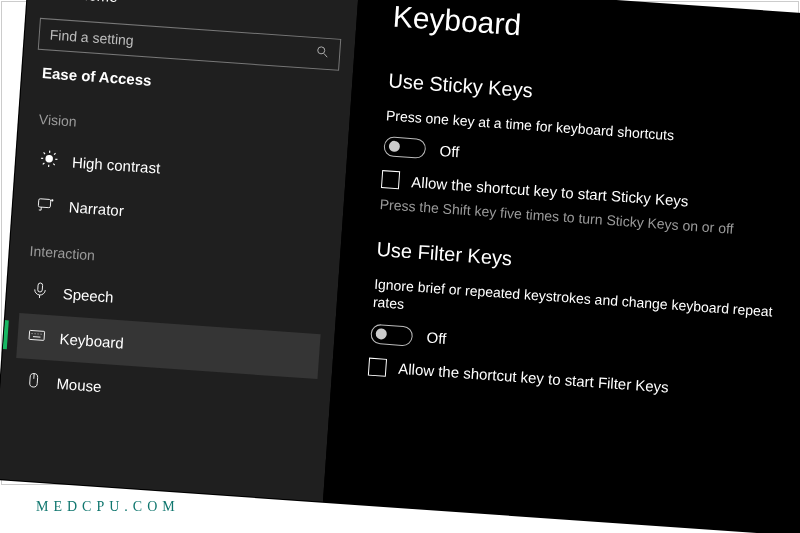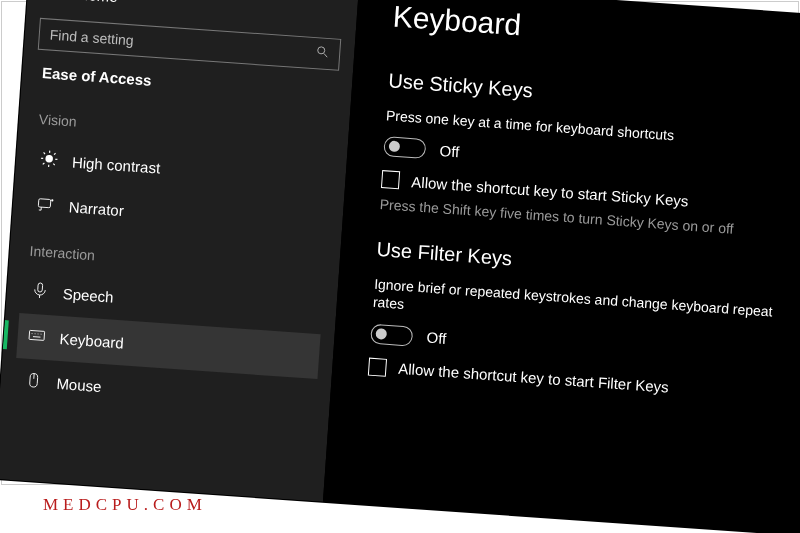--- a/index.html
+++ b/index.html
@@ -1,18 +1,18 @@
 <!DOCTYPE html>
 <html><head>
 <meta charset="utf-8">
 <style>
   * { box-sizing: border-box; margin: 0; padding: 0; }
   html, body { width: 800px; height: 533px; overflow: hidden; font-family: "Segoe UI", Arial, sans-serif; background: #fff; }
   .page-frame { position: absolute; left: 0; top: 0; width: 800px; height: 533px; background: #fff; }
-  .watermark { position: absolute; left: 43px; bottom: 18px; font-family: Georgia, serif; letter-spacing: 5px; font-size: 17px; color: #b91c1c; }
+  .watermark { position: absolute; left: 36px; bottom: 18px; font-family: Georgia, serif; letter-spacing: 5px; font-size: 14px; color: #0f766e; }
   .outer-border { position: absolute; left: 1px; top: 1px; right: 1px; bottom: 48px; border: 1px solid #ccc; }
 
   
   .app-wrap {
     position: absolute;
     left: 30px;
     top: -40px;
     width: 820px;
     height: 520px;
     transform: rotate(4deg);

